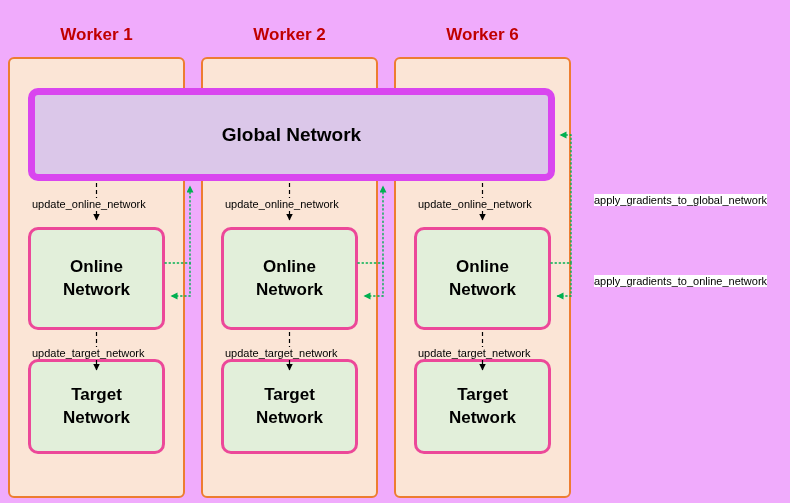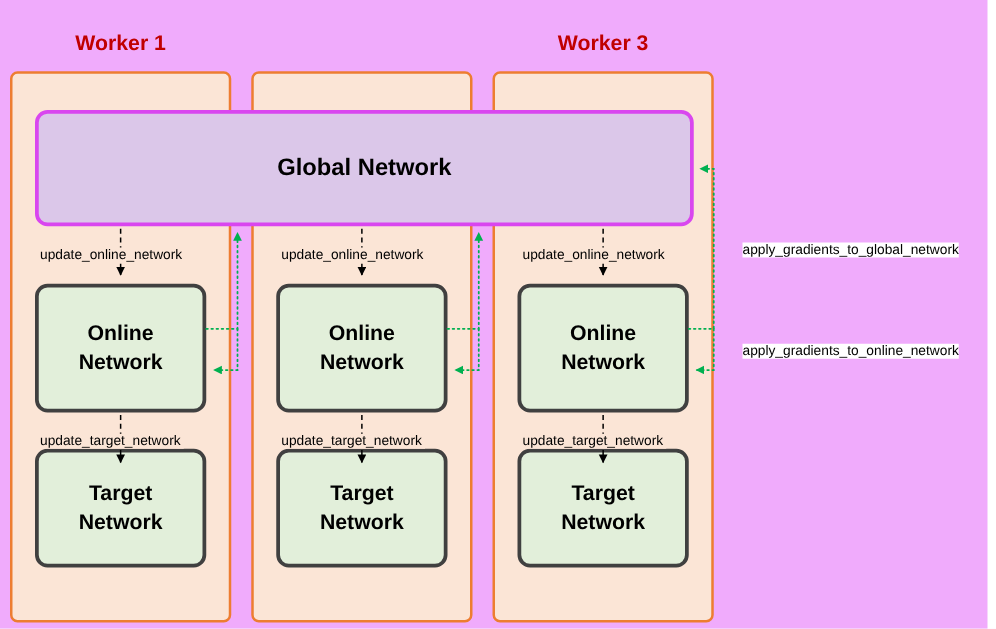--- a/index.html
+++ b/index.html
@@ -10,27 +10,27 @@
     position:absolute;top:22px;width:177px;height:26px;
     color:#C00000;font-weight:bold;font-size:17px;text-align:center;line-height:26px;
     z-index:3;
   }
   .worker-box{
     position:absolute;top:57px;width:177px;height:441px;box-sizing:border-box;
     background:#FBE5D6;border:2px solid #ED7D31;border-radius:6px;z-index:1;
   }
   .global-box{
     position:absolute;left:28px;top:88px;width:527px;height:93px;box-sizing:border-box;
-    background:#DBC7E9;border:3px solid #d946ef;border-radius:10px;z-index:2;
+    background:#DBC7E9;border:7px solid #d946ef;border-radius:10px;z-index:2;
     display:flex;align-items:center;justify-content:center;
     font-weight:bold;font-size:19px;color:#000;
   }
   .net-box{
     position:absolute;width:137px;box-sizing:border-box;
-    background:#E2EFDA;border:3px solid #404040;border-radius:10px;z-index:2;
+    background:#E2EFDA;border:3px solid #ec4899;border-radius:10px;z-index:2;
     display:flex;align-items:center;justify-content:center;text-align:center;
     font-weight:bold;font-size:17px;line-height:1.35;color:#000;white-space:pre-line;
   }
   .online{top:227px;height:103px;}
   .target{top:359px;height:95px;}
   .w1{left:28px;} .w2{left:221px;} .w3{left:414px;}
 
   .small-label{
     position:absolute;font-size:11px;color:#000;background:#FBE5D6;
     padding:0 2px;white-space:nowrap;z-index:6;text-align:center;
@@ -39,21 +39,22 @@
     position:absolute;font-size:11px;color:#000;white-space:nowrap;z-index:6;background:#fff;
   }
   .arrow-layer{position:absolute;left:0;top:0;z-index:5;pointer-events:none;}
 </style>
 </head>
 <body>
 
 <div class="canvas">
 
   <div class="worker-title" style="left:8px">Worker 1</div>
-  <div class="worker-title" style="left:394px">Worker 3</div>
+  <div class="worker-title" style="left:201px">Worker 2</div>
+  <div class="worker-title" style="left:394px">Worker 6</div>
 
   <div class="worker-box" style="left:8px"></div>
   <div class="worker-box" style="left:201px"></div>
   <div class="worker-box" style="left:394px"></div>
 
   <div class="global-box">
     <span>Global Network</span>
   </div>
 
   <div class="net-box online w1"><span>Online

